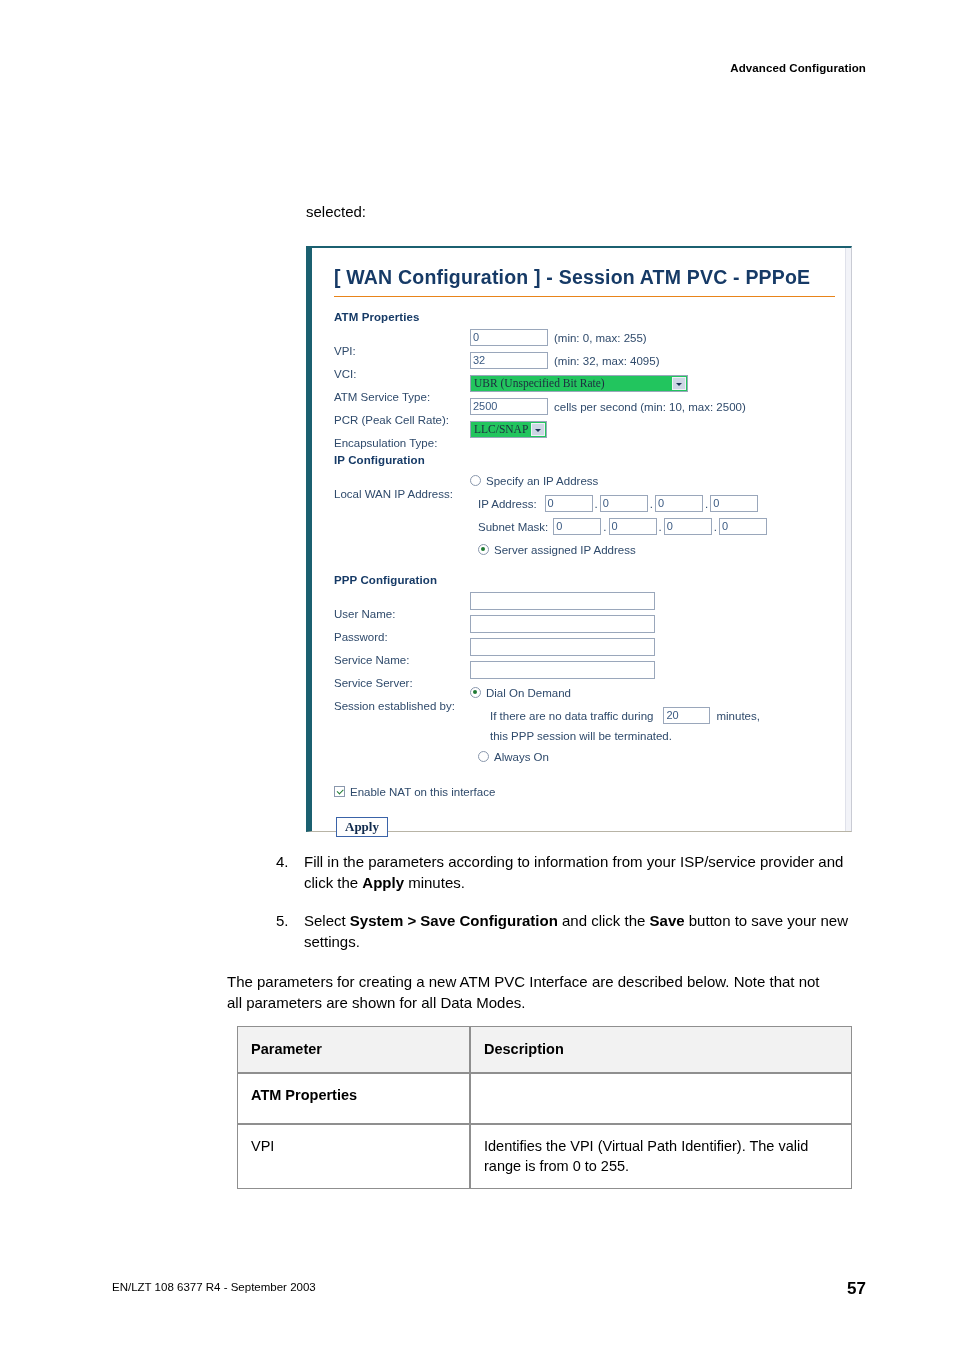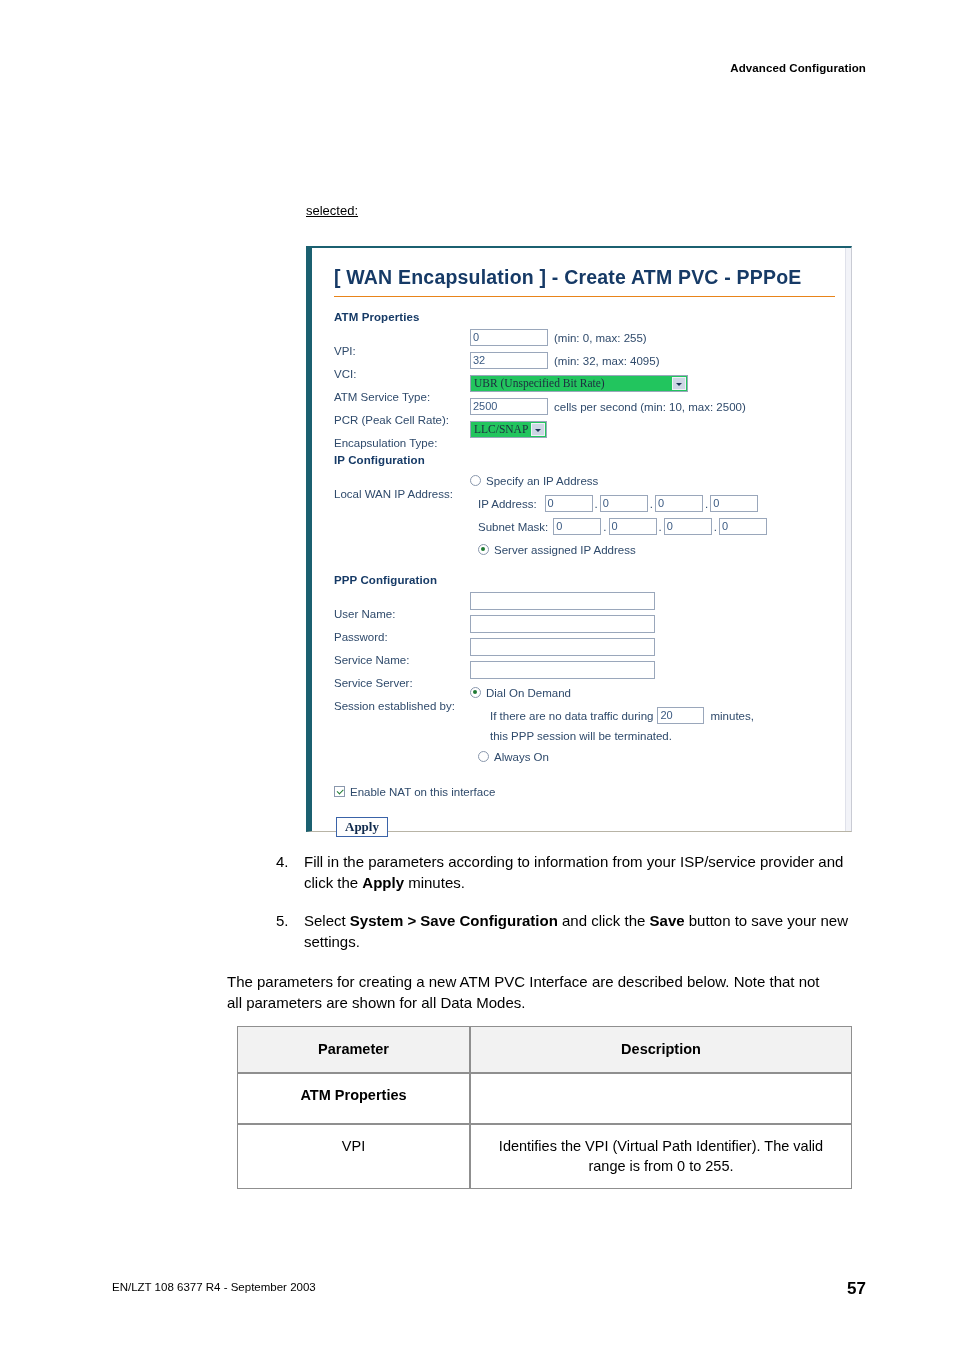--- a/index.html
+++ b/index.html
@@ -25,23 +25,22 @@
     font-weight: bold;
     letter-spacing: 0.1px;
     color: #000;
   }
 
   
   .lead-text {
     position: absolute;
     left: 306px;
     top: 203px;
-    font-size: 13px;
+    font-size: 15px;
     color: #000;
-    text-decoration: underline;
   }
 
   
   .ui-frame {
     position: absolute;
     left: 306px;
     top: 246px;
     width: 546px;
     height: 586px;
     background: #ffffff;
@@ -266,21 +265,20 @@
     border-collapse: separate;
     border-spacing: 0;
     font-size: 14.5px;
     background: #fff;
   }
   .param-table td {
     border: 1px solid #8f8f8f;
     padding: 11px 13px 12px 13px;
     vertical-align: top;
     line-height: 20px;
-    text-align: center;
   }
   .param-table tr.head td {
     background: #f2f2f2;
     font-weight: bold;
     padding-top: 12px;
     padding-bottom: 13px;
   }
   .param-table td.c1 { width: 205px; }
   .param-table td.bold { font-weight: bold; }
   .param-table tr.grp td { height: 26px; }
@@ -305,21 +303,21 @@
 </head>
 <body>
 
 <div class="page-header">Advanced Configuration</div>
 
 <div class="lead-text">selected:</div>
 
 <div class="ui-frame">
   <div class="ui-inner">
 
-    <div class="ui-title">[ WAN Encapsulation ] - Create ATM PVC - PPPoE</div>
+    <div class="ui-title">[ WAN Configuration ] - Session ATM PVC - PPPoE</div>
     <div class="ui-rule"></div>
 
     
     <div class="section-head">ATM Properties</div>
 
     <div class="row">
       <span class="lbl">VPI:</span>
       <span class="tbox w-num">0</span>
       <span class="hint">(min: 0, max: 255)</span>
     </div>
@@ -409,21 +407,21 @@
     </div>
 
     <div class="row">
       <span class="lbl">Session established by:</span>
       <span class="radio on"></span>
       <span>Dial On Demand</span>
     </div>
 
     <div class="row indent-dod">
       <span>If there are no data traffic during</span>
-      <span class="tbox w-mins" style="margin-left:4px">20</span>
+      <span class="tbox w-mins" style="margin-left:10px">20</span>
       <span class="hint">minutes,</span>
     </div>
     <div class="row indent-dod" style="height:18px">
       <span>this PPP session will be terminated.</span>
     </div>
 
     <div class="row indent-rad">
       <span class="radio"></span>
       <span>Always On</span>
     </div>

